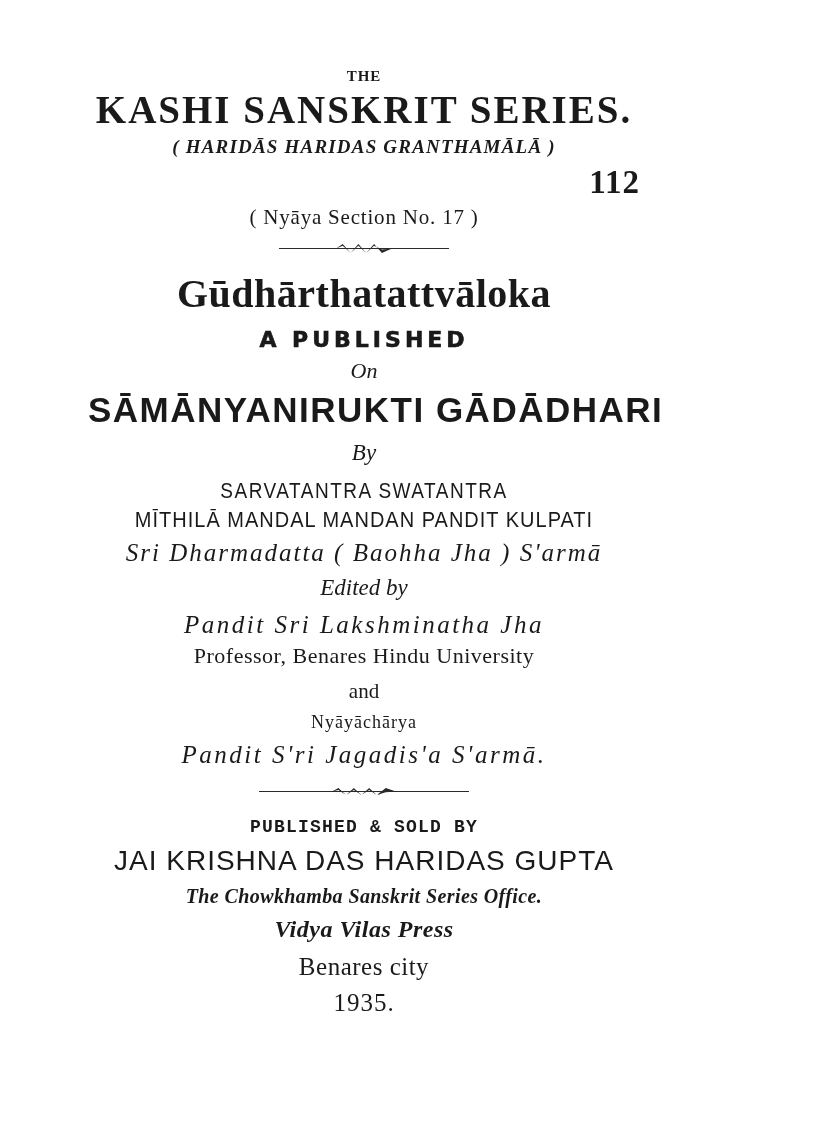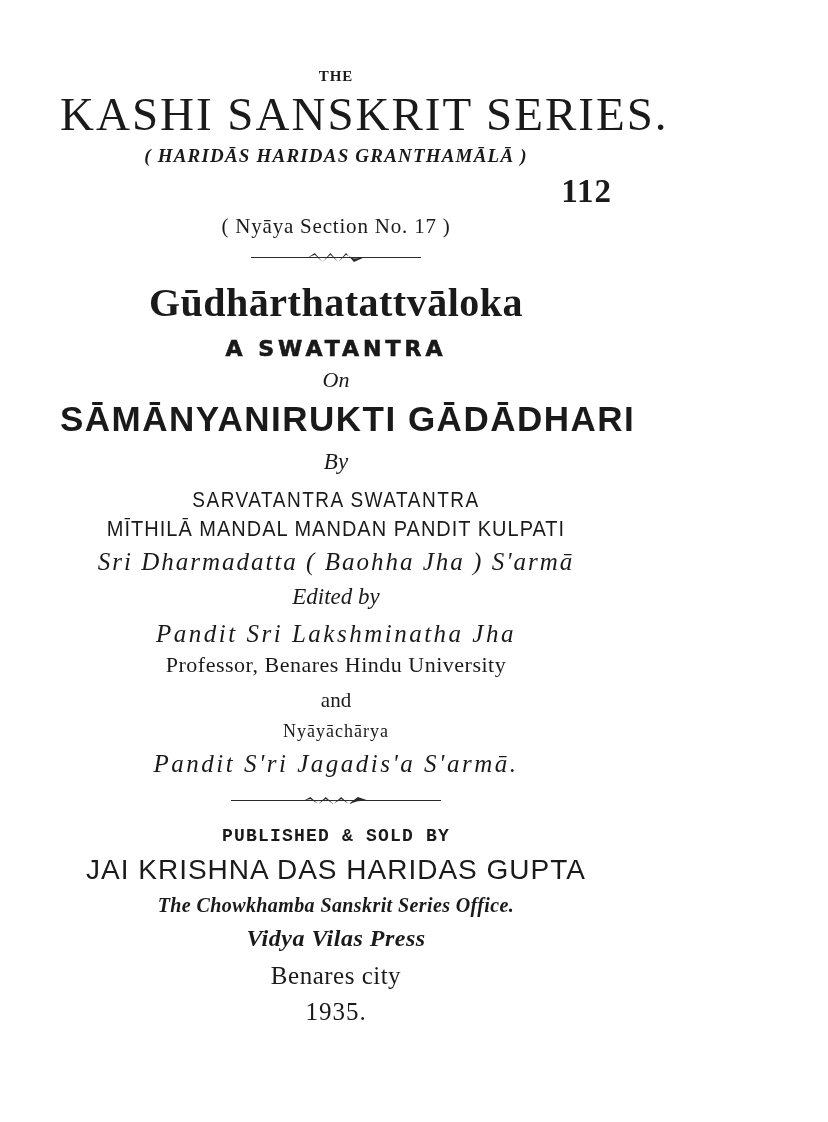--- a/index.html
+++ b/index.html
@@ -14,36 +14,37 @@
     color: #1a1a1a;
     overflow: hidden;
   }
   .page {
     width: 672px;
     height: 1122px;
     box-sizing: border-box;
     padding: 60px 60px 40px 60px;
     text-align: center;
     position: relative;
+    margin-left: 28px;
   }
 
   
   .the-word {
     font-family: "Liberation Serif", serif;
     font-size: 15px;
     font-weight: bold;
     letter-spacing: 1px;
     margin-top: 8px;
     margin-bottom: 2px;
   }
   .series-title {
     font-family: "Liberation Serif", serif;
-    font-size: 47px;
+    font-size: 39px;
     letter-spacing: 2px;
-    font-weight: normal;
+    font-weight: bold;
     margin: 0 0 4px 0;
     white-space: nowrap;
   }
   .series-sub {
     font-family: "Liberation Serif", serif;
     font-style: italic;
     font-weight: bold;
     font-size: 19px;
     letter-spacing: 1.2px;
     margin: 0 0 6px 0;
@@ -257,21 +258,21 @@
 
   <div class="the-word">THE</div>
   <h1 class="series-title">KASHI SANSKRIT SERIES.</h1>
   <div class="series-sub">( HARIDĀS HARIDAS GRANTHAMĀLĀ )</div>
   <div class="series-number">112</div>
   <div class="series-section">( Nyāya Section No. 17 )</div>
 
   <div class="rule-orn"></div>
 
   <h2 class="work-title">Gūdhārthatattvāloka</h2>
-  <div class="commentary">A SWATANTRA</div>
+  <div class="commentary">A PUBLISHED</div>
   <div class="on-word">On</div>
   <h3 class="subject-title">SĀMĀNYANIRUKTI GĀDĀDHARI</h3>
   <div class="by-word">By</div>
 
   <div class="author-epithet">SARVATANTRA SWATANTRA</div>
   <div class="author-epithet2">MĪTHILĀ MANDAL MANDAN PANDIT KULPATI</div>
   <div class="author-name">Sri Dharmadatta ( Baohha Jha ) S'armā</div>
 
   <div class="edited-by">Edited by</div>
   <div class="editor-name">Pandit Sri Lakshminatha Jha</div>

